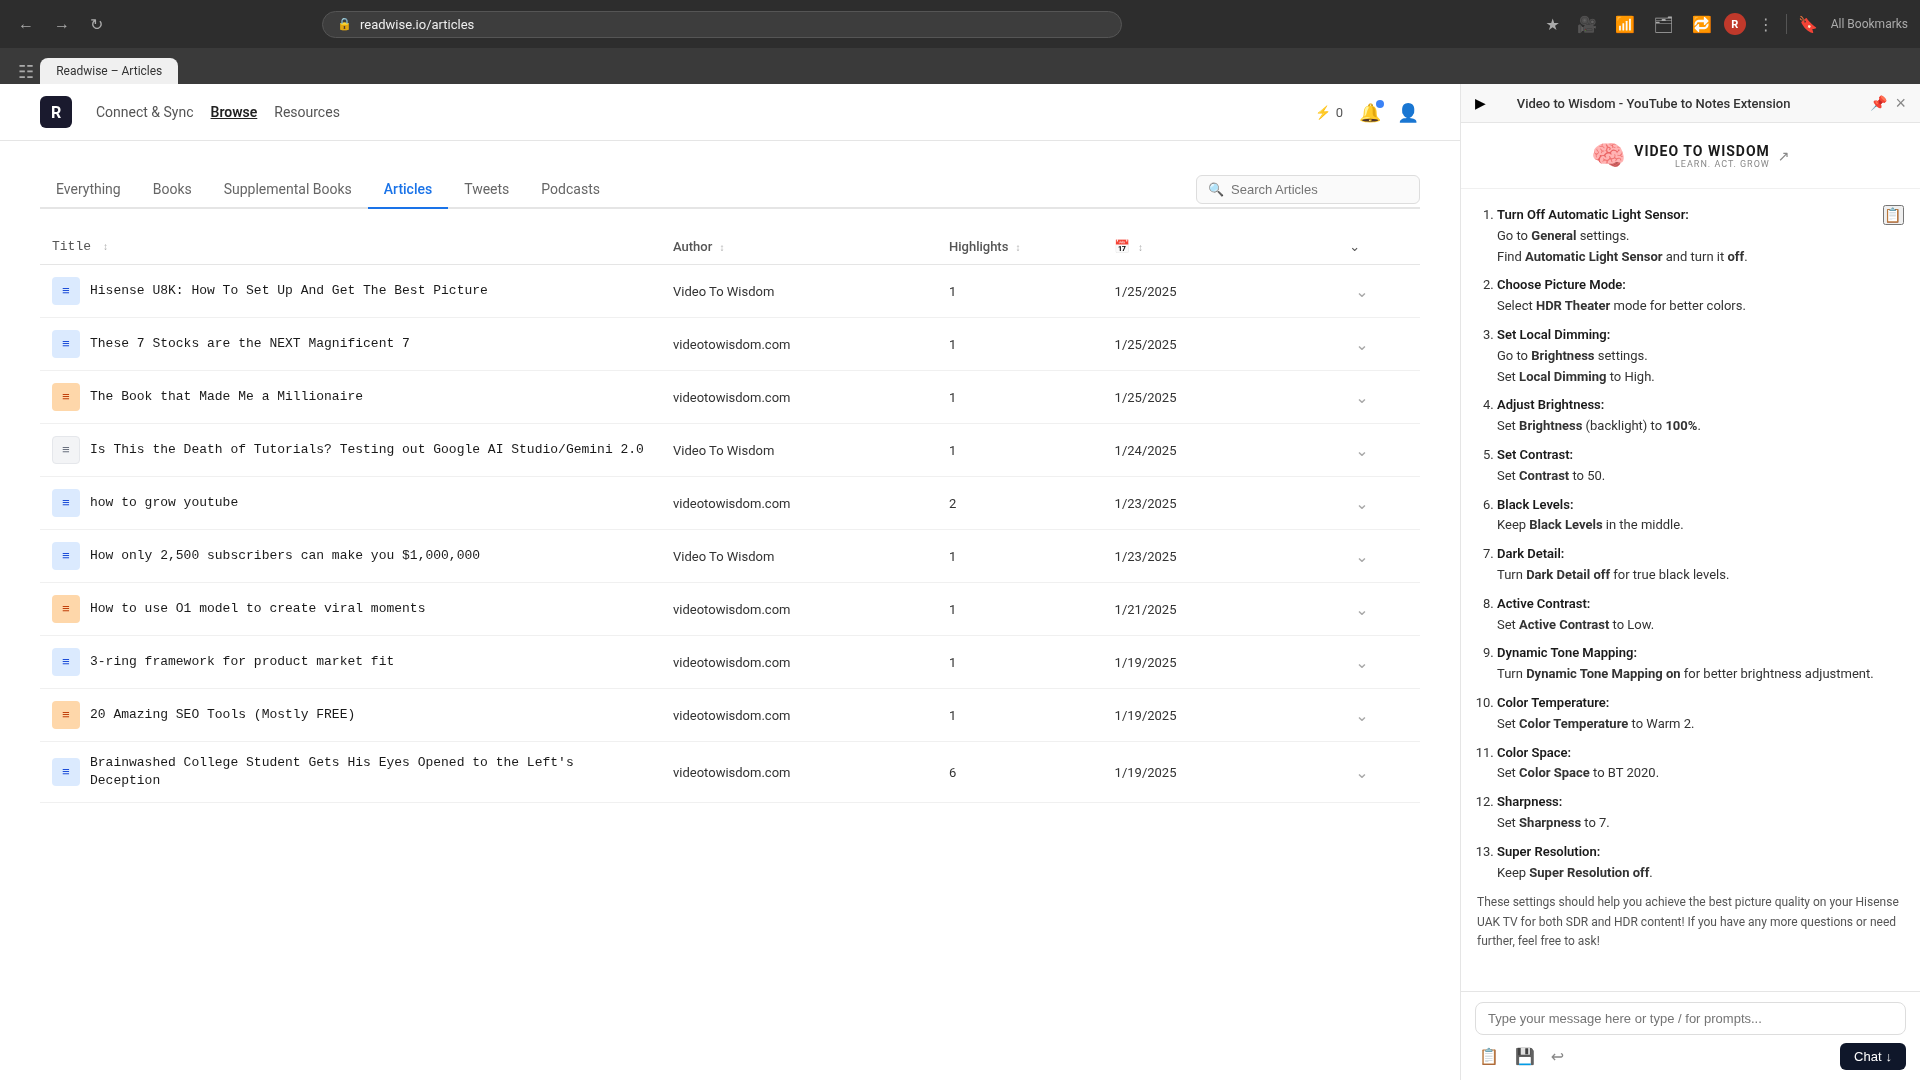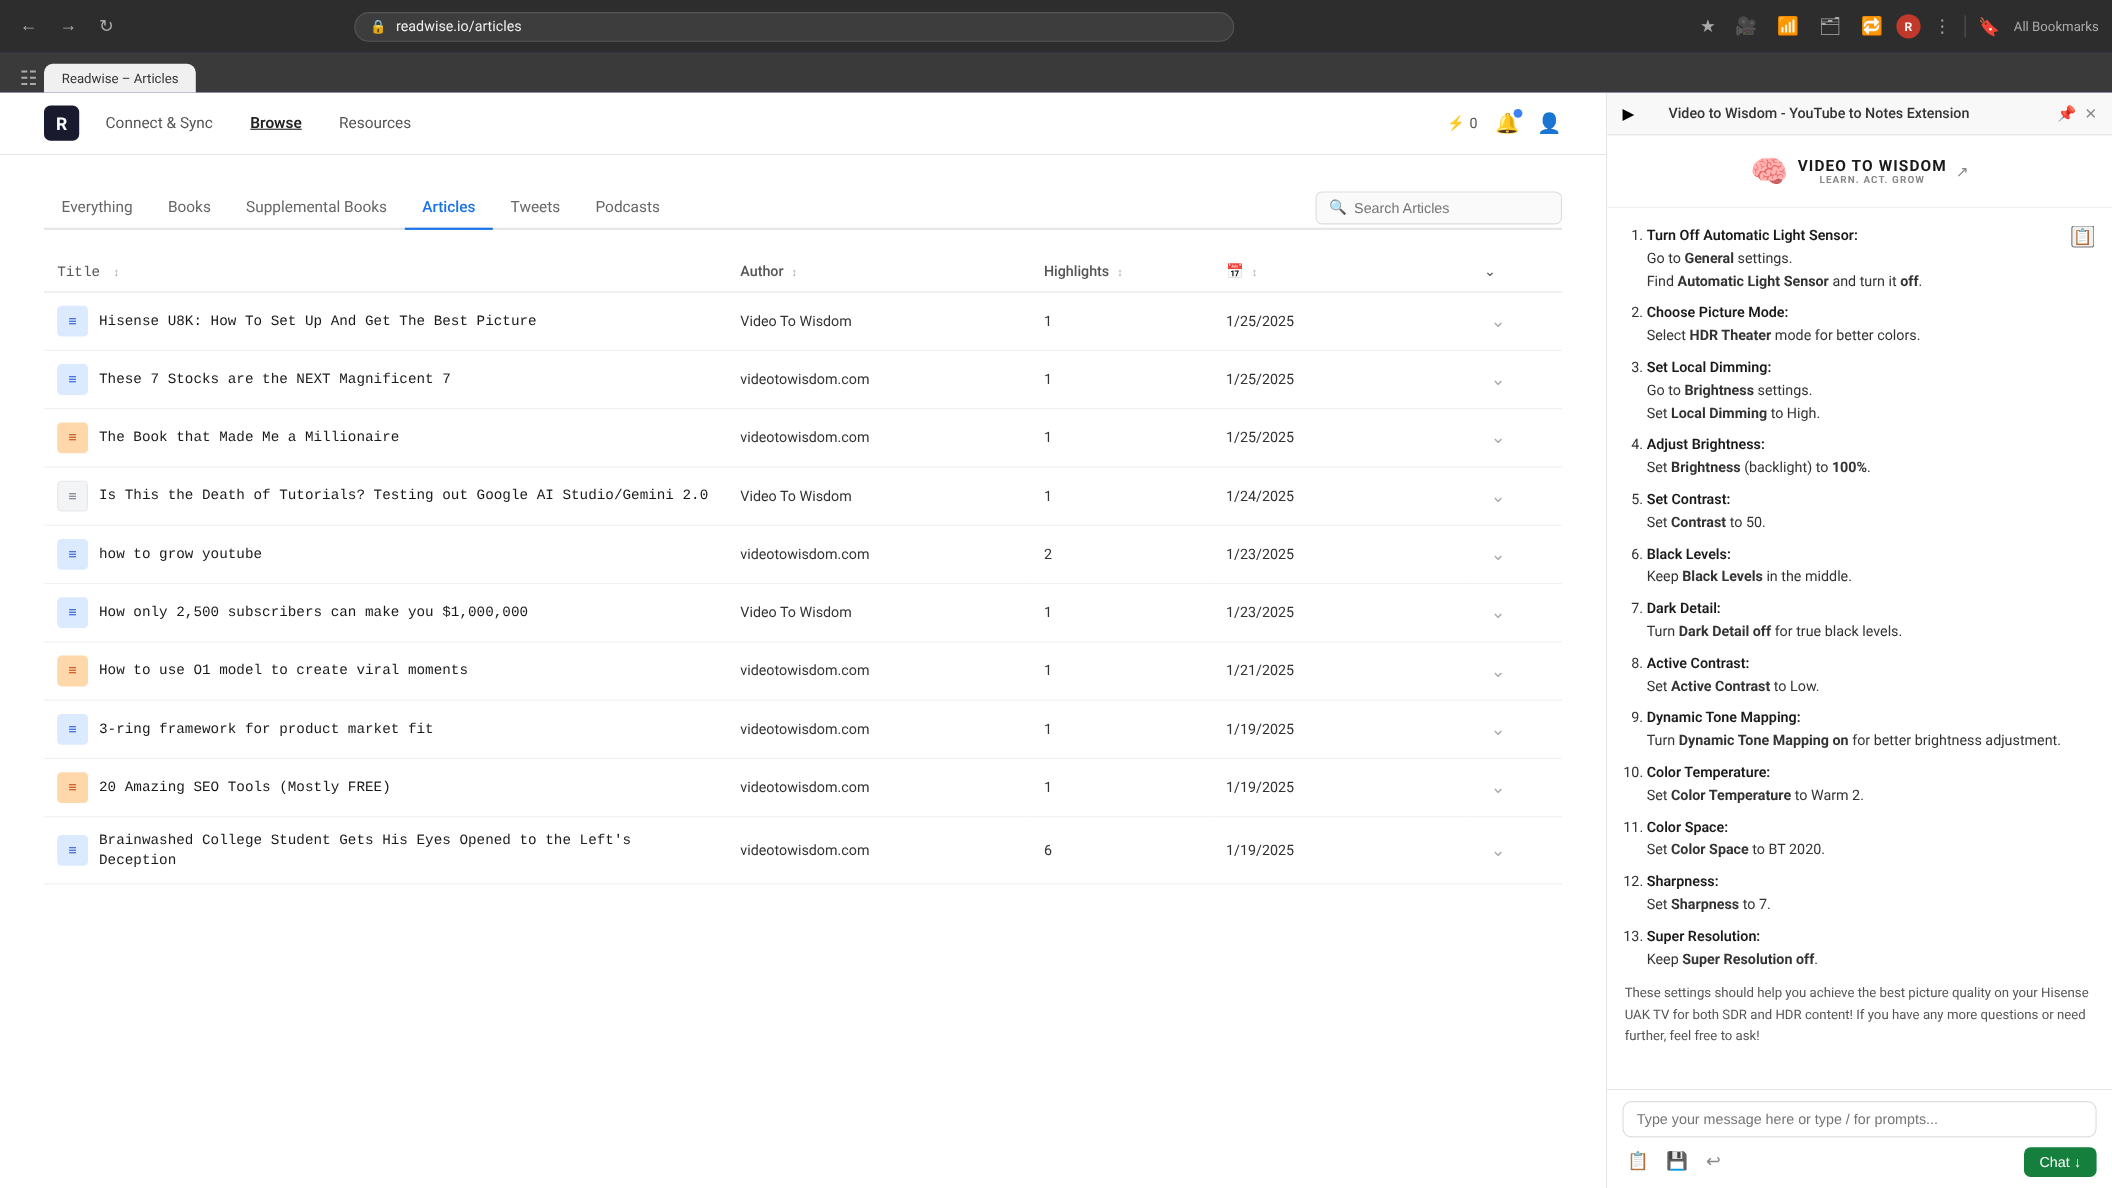--- a/index.html
+++ b/index.html
@@ -144,21 +144,21 @@
       font-size: 16px;
       width: 32px;
       height: 32px;
       border-radius: 6px;
       display: flex;
       align-items: center;
       justify-content: center;
     }
     .rw-nav {
       display: flex;
-      gap: 34px;
+      gap: 17px;
       align-items: center;
     }
     .rw-nav-item {
       color: #555;
       font-size: 14px;
       cursor: pointer;
       text-decoration: none;
     }
     .rw-nav-item.active { font-weight: 600; color: #222; text-decoration: underline; }
     .rw-header-right {
@@ -384,22 +384,21 @@
       font-weight: 700;
       color: #1a1a1a;
       letter-spacing: 1px;
       text-transform: uppercase;
     }
     .vtw-subtitle {
       font-size: 9px;
       color: #888;
       letter-spacing: 1px;
       text-transform: uppercase;
-      text-align: center;
-      font-weight: bold;
+      text-align: right;
     }
     .vtw-external-link {
       background: none;
       border: none;
       color: #888;
       cursor: pointer;
       font-size: 14px;
     }
 
     
@@ -472,21 +471,21 @@
     .sp-footer-btn {
       background: none;
       border: none;
       color: #888;
       cursor: pointer;
       font-size: 16px;
       padding: 4px;
     }
     .sp-chat-btn {
       margin-left: auto;
-      background: #15803d;
+      background: #0f172a;
       color: #fff;
       border: none;
       border-radius: 6px;
       padding: 6px 14px;
       font-size: 13px;
       cursor: pointer;
       display: flex;
       align-items: center;
       gap: 4px;
     }

